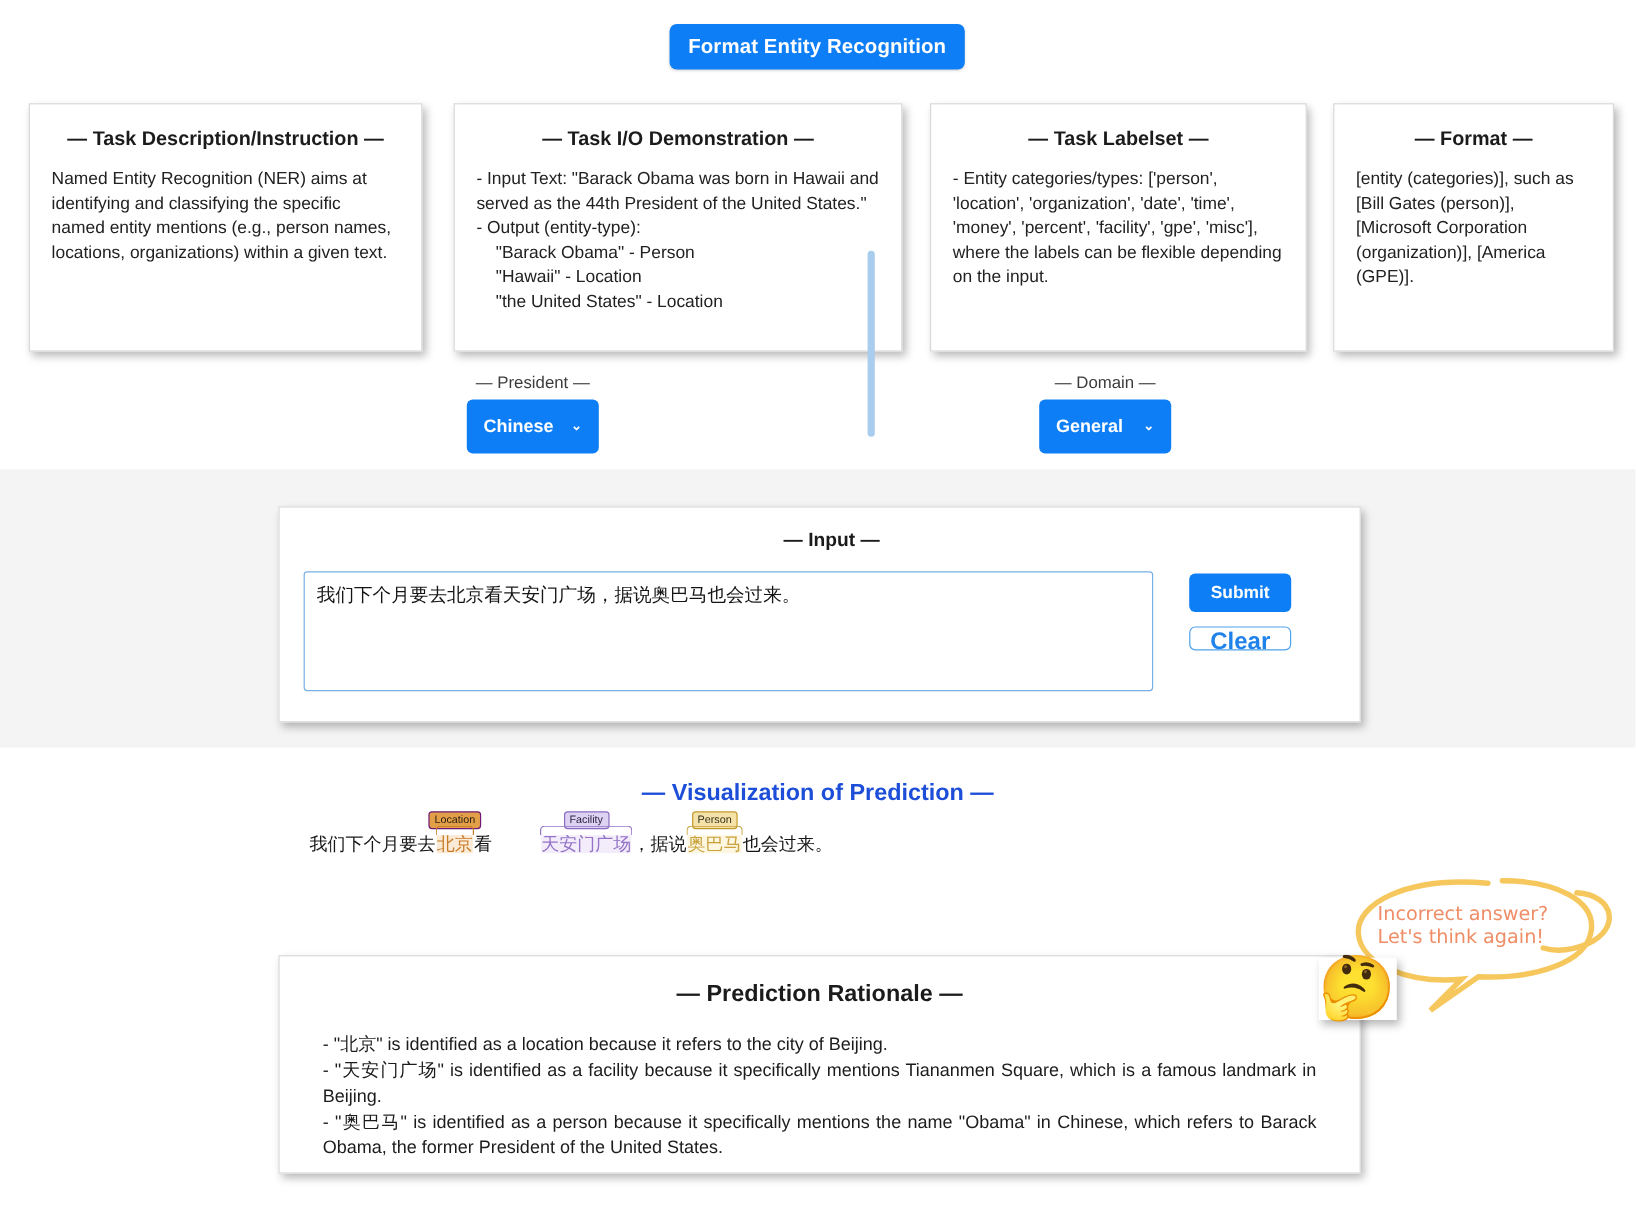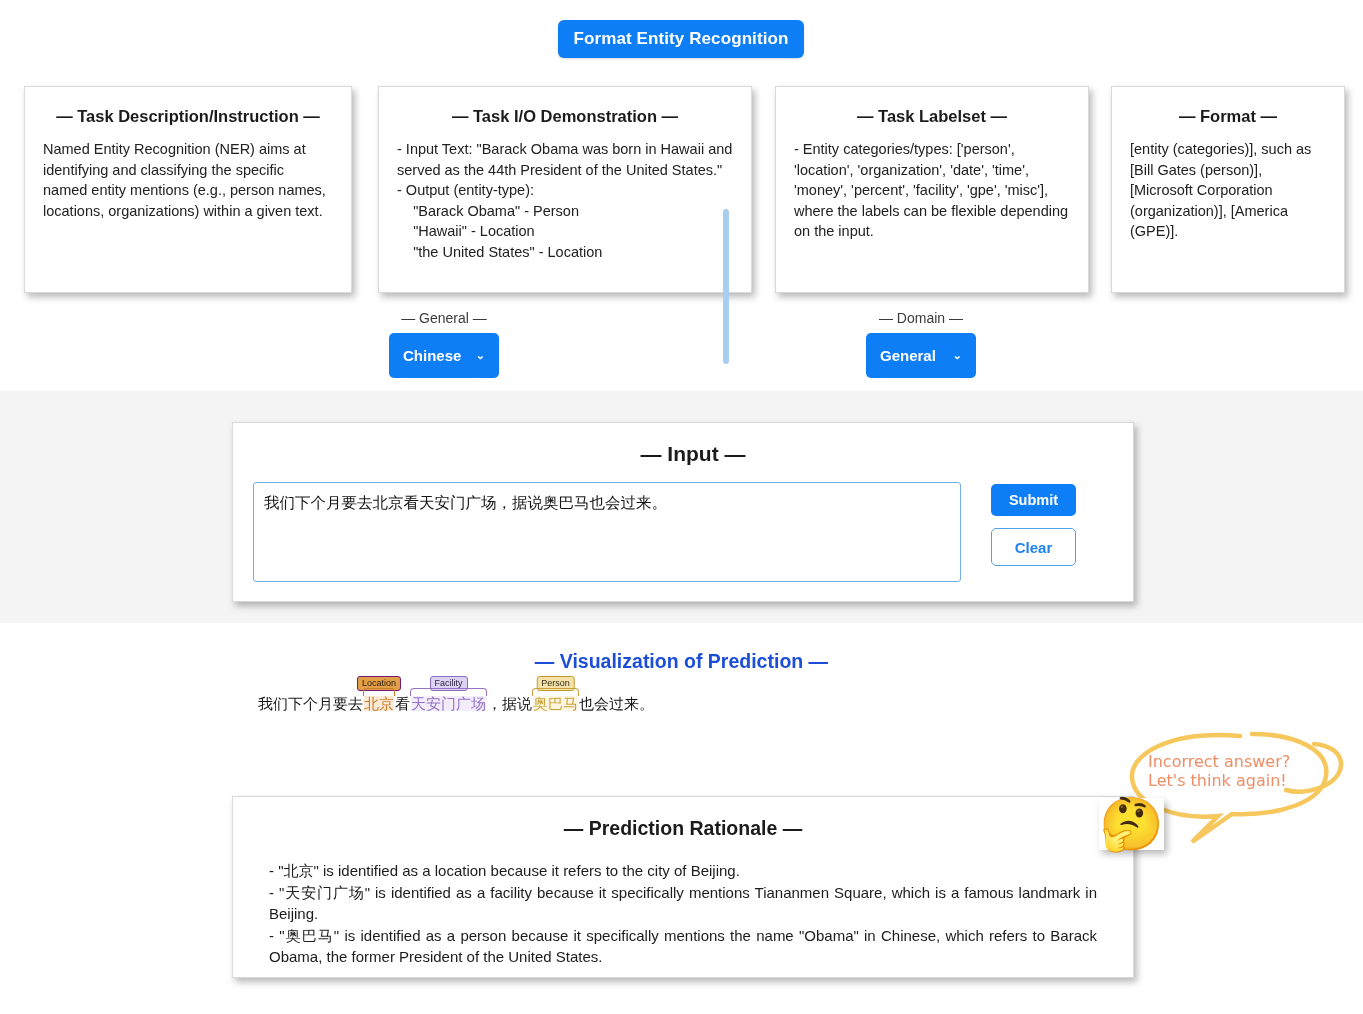--- a/index.html
+++ b/index.html
@@ -63,37 +63,37 @@
     padding:0 14px;box-sizing:border-box;cursor:pointer;
   }
   .sel-btn .chev{font-size:11px;font-weight:bold;line-height:1;}
   #group-language{left:389px;top:310px;}
   #group-domain  {left:866px;top:310px;}
   #group-language .sel-label{width:110px;}
   #group-domain  .sel-label{width:110px;}
 
   
   #card-input{left:232px;top:422px;width:900px;height:178px;}
-  #card-input .card-title{margin-top:19px;margin-bottom:16px;font-size:21px;padding-left:20px;}
+  #card-input .card-title{margin-top:19px;margin-bottom:16px;font-size:16px;padding-left:20px;}
   .input-row{display:flex;padding:0 20px;gap:30px;align-items:flex-start;}
   .textarea{
     width:708px;height:100px;box-sizing:border-box;
     border:1px solid #77b1e3;border-radius:3px;background:#fff;
     font-family:"Liberation Sans", sans-serif;
     font-size:15.5px;color:#141414;padding:9px 10px;line-height:22px;
     resize:none;outline:none;
   }
   .btn-col{display:flex;flex-direction:column;gap:12px;padding-top:2px;}
   .btn-submit{
     width:85px;height:32px;background:#0d7ef5;border:none;border-radius:5px;
     color:#fff;font-size:14.5px;font-weight:bold;cursor:pointer;
   }
   .btn-clear{
-    width:85px;height:38px;background:#fff;border:1px solid #4fa3ec;
-    border-radius:5px;color:#1f82ea;font-size:15px;font-weight:bold;cursor:pointer;
+    width:85px;height:20px;background:#fff;border:1px solid #4fa3ec;
+    border-radius:5px;color:#1f82ea;font-size:20px;font-weight:bold;cursor:pointer;
   }
   
   .viz-title{
     position:absolute;left:0;top:650px;width:1363px;text-align:center;
     font-size:19.5px;font-weight:bold;color:#1d4ed8;
   }
   .viz-sentence{
     position:absolute;left:258px;top:696px;
     font-size:15px;line-height:1;color:#161616;
     white-space:nowrap;
@@ -109,21 +109,21 @@
   .ent .brace{
     position:absolute;left:0;right:0;top:-8px;height:7px;
     border-top:1px solid currentColor;
     border-left:1px solid currentColor;
     border-right:1px solid currentColor;
     border-radius:4px 4px 0 0;
   }
   .ent-loc{color:#c77c28;}
   .ent-loc .tagbox{background:#e39e48;border:1px solid #701a75;color:#2c2112;}
   .ent-loc .txt{background:#fbead6;}
-  .ent-fac{color:#9574c7;}
+  .ent-fac{color:#9574c7;margin-left:40px;}
   .ent-fac .tagbox{background:#ddd2f2;border:1px solid #8a6cc1;color:#2d2440;}
   .ent-fac .txt{background:#f3edfb;}
   .ent-per{color:#c9a23c;}
   .ent-per .tagbox{background:#f4e2a8;border:1px solid #c39b2d;color:#36301c;}
   .ent-per .txt{background:#fdf6e0;}
   .txt{display:inline-block;}
   .plain{display:inline-block;}
   
   #card-rationale{left:232px;top:796px;width:900px;height:180px;}
   #card-rationale .card-title{margin-top:20px;margin-bottom:20px;font-size:19.5px;}
@@ -173,21 +173,21 @@
   <div class="card-title">— Task Labelset —</div>
   <div class="card-body">- Entity categories/types: ['person', 'location', 'organization', 'date', 'time', 'money', 'percent', 'facility', 'gpe', 'misc'], where the labels can be flexible depending on the input.</div>
 </div>
 
 <div class="card" id="card-format">
   <div class="card-title">— Format —</div>
   <div class="card-body">[entity (categories)], such as [Bill Gates (person)], [Microsoft Corporation (organization)], [America (GPE)].</div>
 </div>
 
 <div class="sel-group" id="group-language">
-  <div class="sel-label">— General —</div>
+  <div class="sel-label">— President —</div>
   <div class="sel-btn">
     <span>Chinese</span>
     <span class="chev">⌄</span>
   </div>
 </div>
 
 <div class="sel-group" id="group-domain">
   <div class="sel-label">— Domain —</div>
   <div class="sel-btn">
     <span>General</span>

